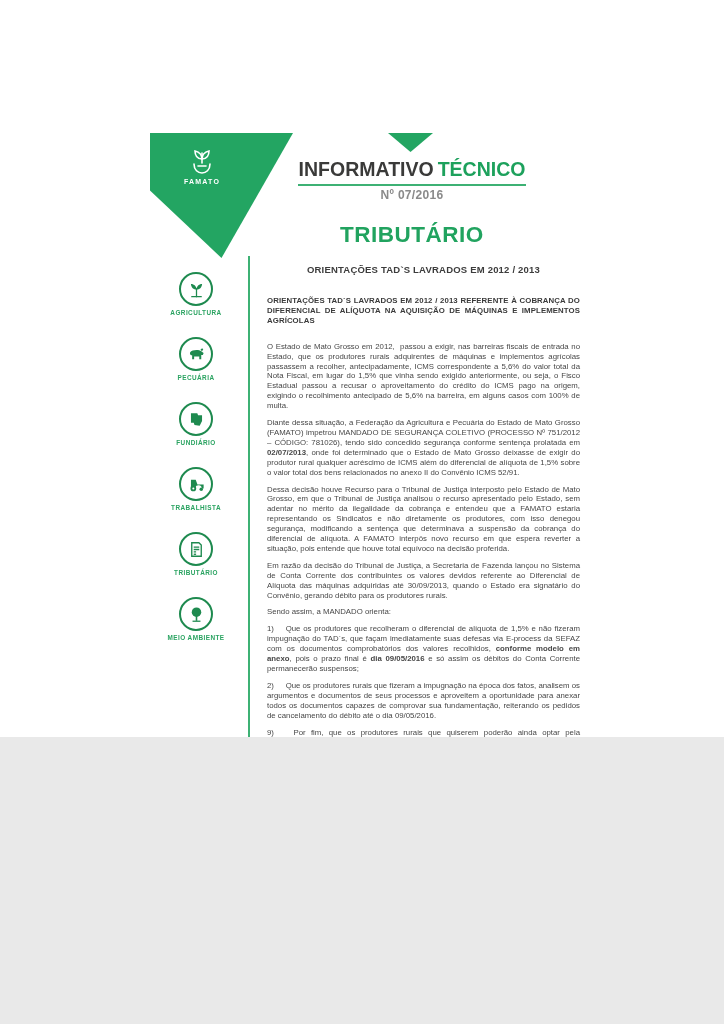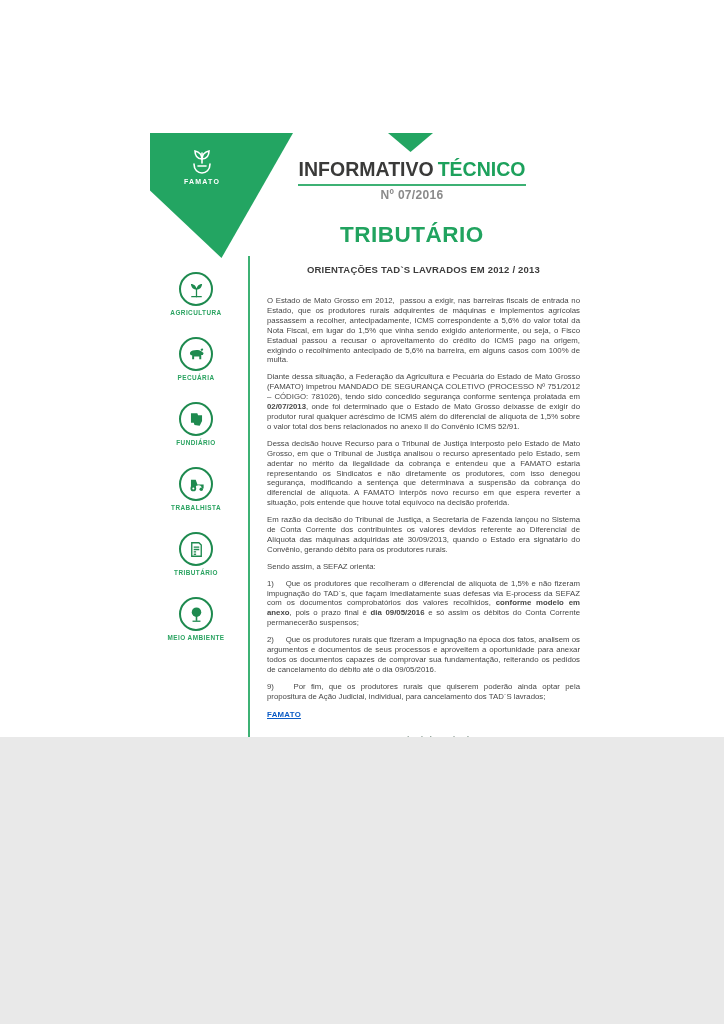--- a/index.html
+++ b/index.html
@@ -174,26 +174,27 @@
           <path d="M7 20.5h10" stroke="#1e8a4f" stroke-width="1.6" fill="none"></path>
         </svg>
       </div>
       <span class="sidebar-label">MEIO AMBIENTE</span>
     </div>
   </aside>
 
   <div class="vline"></div>
 
   <main class="content">
+    <p class="article-heading">ORIENTAÇÕES TAD`S LAVRADOS EM 2012 / 2013 REFERENTE À COBRANÇA DO DIFERENCIAL DE ALÍQUOTA NA AQUISIÇÃO DE MÁQUINAS E IMPLEMENTOS AGRÍCOLAS</p>
     <div id="article-body">
         <p><span>O Estado de Mato Grosso em 2012, &nbsp;passou a exigir, nas barreiras fiscais de entrada no Estado, que os produtores rurais adquirentes de máquinas e implementos agrícolas passassem a recolher, antecipadamente, ICMS correspondente a 5,6% do valor total da Nota Fiscal, em lugar do 1,5% que vinha sendo exigido anteriormente, ou seja, o Fisco Estadual passou a recusar o aproveitamento do crédito do ICMS pago na origem, exigindo o recolhimento antecipado de 5,6% na barreira, em alguns casos com 100% de multa.</span></p>
         <p><span>Diante dessa situação, a Federação da Agricultura e Pecuária do Estado de Mato Grosso (FAMATO) impetrou MANDADO DE SEGURANÇA COLETIVO (PROCESSO Nº 751/2012 – CÓDIGO: 781026), tendo sido concedido segurança conforme sentença prolatada em </span><b>02/07/2013</b><span>, onde foi determinado que o Estado de Mato Grosso deixasse de exigir do produtor rural qualquer acréscimo de ICMS além do diferencial de alíquota de 1,5% sobre o valor total dos bens relacionados no anexo II do Convênio ICMS 52/91.</span></p>
         <p><span>Dessa decisão houve Recurso para o Tribunal de Justiça interposto pelo Estado de Mato Grosso, em que o Tribunal de Justiça analisou o recurso apresentado pelo Estado, sem adentar no mérito da ilegalidade da cobrança e entendeu que a FAMATO estaria representando os Sindicatos e não diretamente os produtores, com isso denegou segurança, modificando a sentença que determinava a suspensão da cobrança do diferencial de alíquota. A FAMATO interpôs novo recurso em que espera reverter a situação, pois entende que houve total equívoco na decisão proferida.</span></p>
         <p><span>Em razão da decisão do Tribunal de Justiça, a Secretaria de Fazenda lançou no Sistema de Conta Corrente dos contribuintes os valores devidos referente ao Diferencial de Alíquota das máquinas adquiridas até 30/09/2013, quando o Estado era signatário do Convênio, gerando débito para os produtores rurais.</span></p>
-        <p><span>Sendo assim, a SEFAZ orienta:</span></p>
+        <p><span>Sendo assim, a MANDADO orienta:</span></p>
         <p><span>1)  Que os produtores que recolheram o diferencial de alíquota de 1,5% e não fizeram impugnação do TAD`s, que façam imediatamente suas defesas via E-process da SEFAZ com os documentos comprobatórios dos valores recolhidos, </span><b>conforme modelo em anexo</b><span>, pois o prazo final é </span><b>dia 09/05/2016</b><span> e só assim os débitos do Conta Corrente permanecerão suspensos;</span></p>
         <p><span>2)  Que os produtores rurais que fizeram a impugnação na época dos fatos, analisem os argumentos e documentos de seus processos e aproveitem a oportunidade para anexar todos os documentos capazes de comprovar sua fundamentação, reiterando os pedidos de cancelamento do débito até o dia 09/05/2016.</span></p>
         <p><span>9)   Por fim, que os produtores rurais que quiserem poderão ainda optar pela propositura de Ação Judicial, individual, para cancelamento dos TAD`S lavrados;</span></p>
       </div>
     <a class="acesse-link">FAMATO</a>
     <div class="brand-line">FAMATO | Núcleo Técnico</div>
   </main>
 
   <div class="pdf-btn">
     <span class="pdf-label">VERSÃO EM PDF</span>

